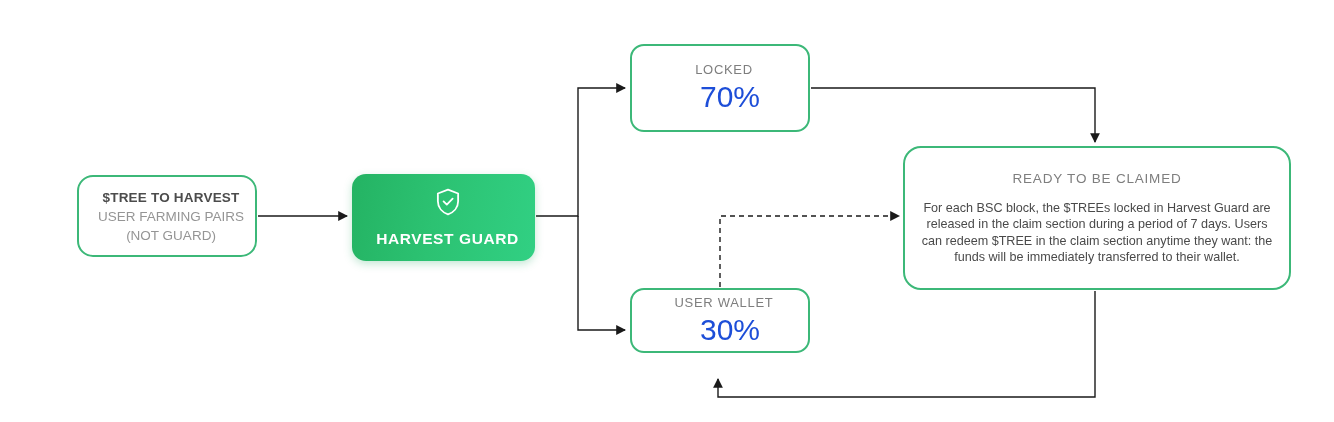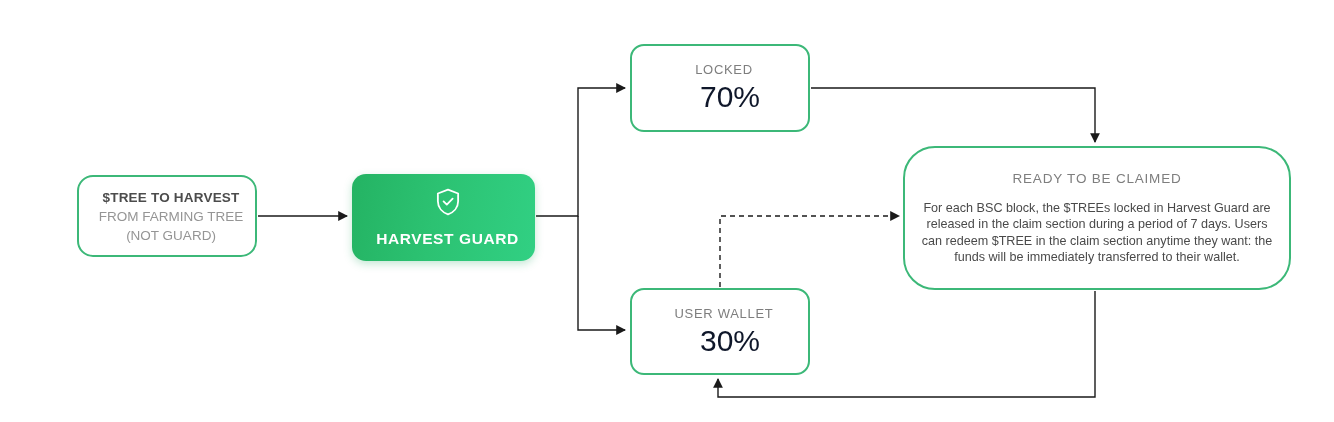--- a/index.html
+++ b/index.html
@@ -93,43 +93,43 @@
   #node-locked {
     left: 630px;
     top: 44px;
     width: 180px;
     height: 88px;
   }
   #node-wallet {
     left: 630px;
     top: 288px;
     width: 180px;
-    height: 87px;
+    height: 65px;
   }
   .pct-title {
     font-size: 13px;
     color: #7e7e7e;
     letter-spacing: 0.7px;
     line-height: 17px;
   }
   .pct-value {
     font-size: 30px;
-    color: #0f172a;
+    color: #1d4ed8;
     line-height: 36px;
     margin-top: 1px;
     margin-left: 12px;
   }
 
   
   #node-ready {
     left: 903px;
     top: 146px;
     width: 388px;
     height: 144px;
-    border-radius: 32px;
+    border-radius: 18px;
     padding: 0 12px;
   }
   #node-ready .rtitle {
     font-size: 13.5px;
     color: #7e7e7e;
     letter-spacing: 0.8px;
     margin-bottom: 14px;
   }
   #node-ready .rbody {
     font-size: 12.6px;
@@ -158,21 +158,21 @@
 
     <path d="M 811 88 L 1095 88 L 1095 142" fill="none" stroke="#1a1a1a" stroke-width="1.4" marker-end="url(#ah)"></path>
 
     <path d="M 720 287 L 720 216 L 899 216" fill="none" stroke="#1a1a1a" stroke-width="1.4" stroke-dasharray="5 4" marker-end="url(#ah)"></path>
 
     <path d="M 1095 291 L 1095 397 L 718 397 L 718 379" fill="none" stroke="#1a1a1a" stroke-width="1.4" marker-end="url(#ah)"></path>
   </svg>
 
   <div id="node-source" class="node card">
     <div class="l1">$TREE TO HARVEST</div>
-    <div class="l2">FROM FARMING TREE</div>
+    <div class="l2">USER FARMING PAIRS</div>
     <div class="l3">(NOT GUARD)</div>
   </div>
 
   <div id="node-guard" class="node">
     <svg class="shield-icon" viewBox="0 0 24 26" fill="none" xmlns="http://www.w3.org/2000/svg">
       <path d="M12 1.6 L21.4 5.1 V12.2 C21.4 18.2 17.2 22.6 12 24.4 C6.8 22.6 2.6 18.2 2.6 12.2 V5.1 Z" stroke="#ffffff" stroke-width="1.7" stroke-linejoin="round" fill="none"></path>
       <path d="M7.9 12.4 L10.9 15.4 L16.3 9.9" stroke="#ffffff" stroke-width="1.7" stroke-linecap="round" stroke-linejoin="round" fill="none"></path>
     </svg>
     <div class="glabel">HARVEST GUARD</div>
   </div>

